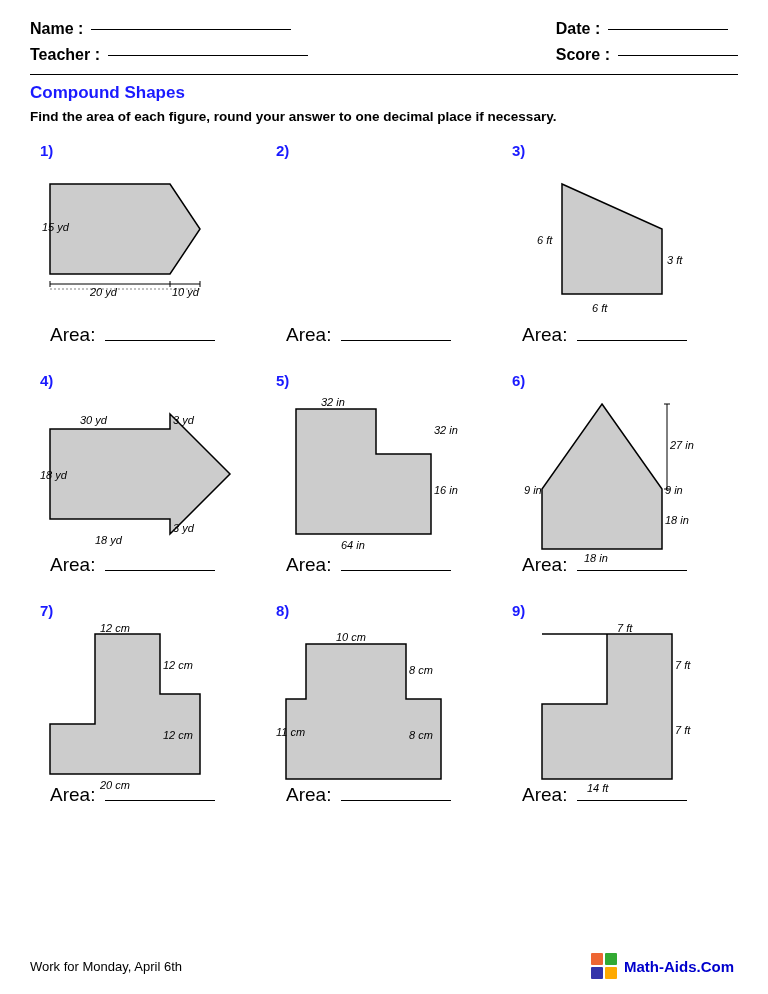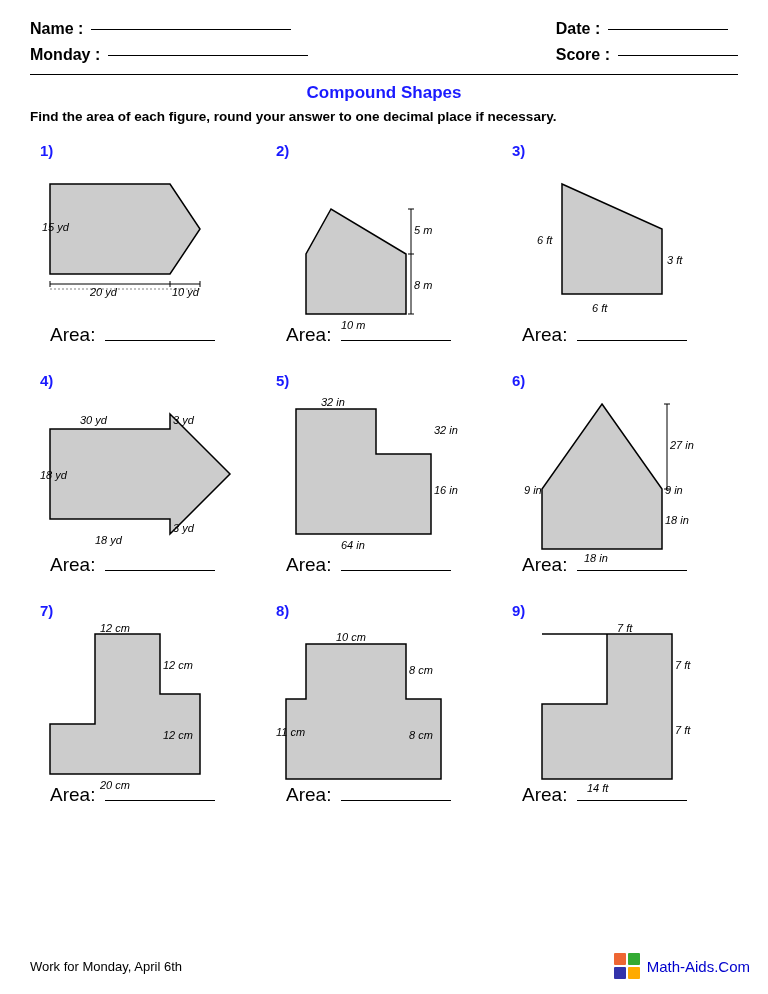--- a/index.html
+++ b/index.html
@@ -45,21 +45,20 @@
     .header-line-short {
       border-bottom: 1.5px solid #000;
       width: 120px;
       display: inline-block;
     }
     .divider {
       border-top: 1.5px solid #000;
       margin: 10px 0 8px 0;
     }
     .title {
-      text-align: center;
       font-size: 17px;
       font-weight: bold;
       color: #1a1aff;
       margin-bottom: 6px;
     }
     .instructions {
       font-size: 13.5px;
       font-weight: bold;
       margin-bottom: 10px;
     }
@@ -106,48 +105,48 @@
     }
     svg text {
       font-size: 11px;
       font-family: Arial, sans-serif;
       fill: #000;
     }
     .footer {
       position: absolute;
       bottom: 14px;
       left: 30px;
-      right: 18px;
+      right: 34px;
       display: flex;
       justify-content: space-between;
       align-items: center;
       font-size: 13px;
     }
     .math-aids {
       display: flex;
       align-items: center;
       gap: 6px;
       font-size: 15px;
-      font-weight: normal;
+      font-weight: bold;
       color: #0000cc;
     }
   </style>
 </head>
 <body>
 
 <div class="page">
 
   <div class="header">
     <div class="header-left">
       <div class="header-row">
         <span>Name :</span>
         <span class="header-line"></span>
       </div>
       <div class="header-row">
-        <span>Monday :</span>
+        <span>Teacher :</span>
         <span class="header-line"></span>
       </div>
     </div>
     <div class="header-right">
       <div class="header-row">
         <span>Date :</span>
         <span class="header-line-short"></span>
       </div>
       <div class="header-row">
         <span>Score :</span>
@@ -186,37 +185,20 @@
         </svg>
       </div>
       <div class="area-row" style="position:absolute;bottom:8px;left:10px;">
         <span>Area:</span>
         <span class="area-line"></span>
       </div>
     </div>
 
     <div class="problem-cell">
       <span class="problem-num">2)</span>
-      <div class="shape-container">
-        <svg width="200" height="170">
-
-          <polygon points="55,45 30,90 30,150 130,150 130,90" fill="#cccccc" stroke="#000" stroke-width="1.5"></polygon>
-
-          <line x1="135" y1="45" x2="135" y2="90" stroke="#000" stroke-width="1"></line>
-          <line x1="132" y1="45" x2="138" y2="45" stroke="#000" stroke-width="1"></line>
-          <line x1="132" y1="90" x2="138" y2="90" stroke="#000" stroke-width="1"></line>
-          <text x="138" y="70">5 m</text>
-
-          <line x1="135" y1="90" x2="135" y2="150" stroke="#000" stroke-width="1"></line>
-          <line x1="132" y1="150" x2="138" y2="150" stroke="#000" stroke-width="1"></line>
-          <text x="138" y="125">8 m</text>
-
-          <text x="65" y="165">10 m</text>
-        </svg>
-      </div>
       <div class="area-row" style="position:absolute;bottom:8px;left:10px;">
         <span>Area:</span>
         <span class="area-line"></span>
       </div>
     </div>
 
     <div class="problem-cell">
       <span class="problem-num">3)</span>
       <div class="shape-container">
         <svg width="210" height="170">

